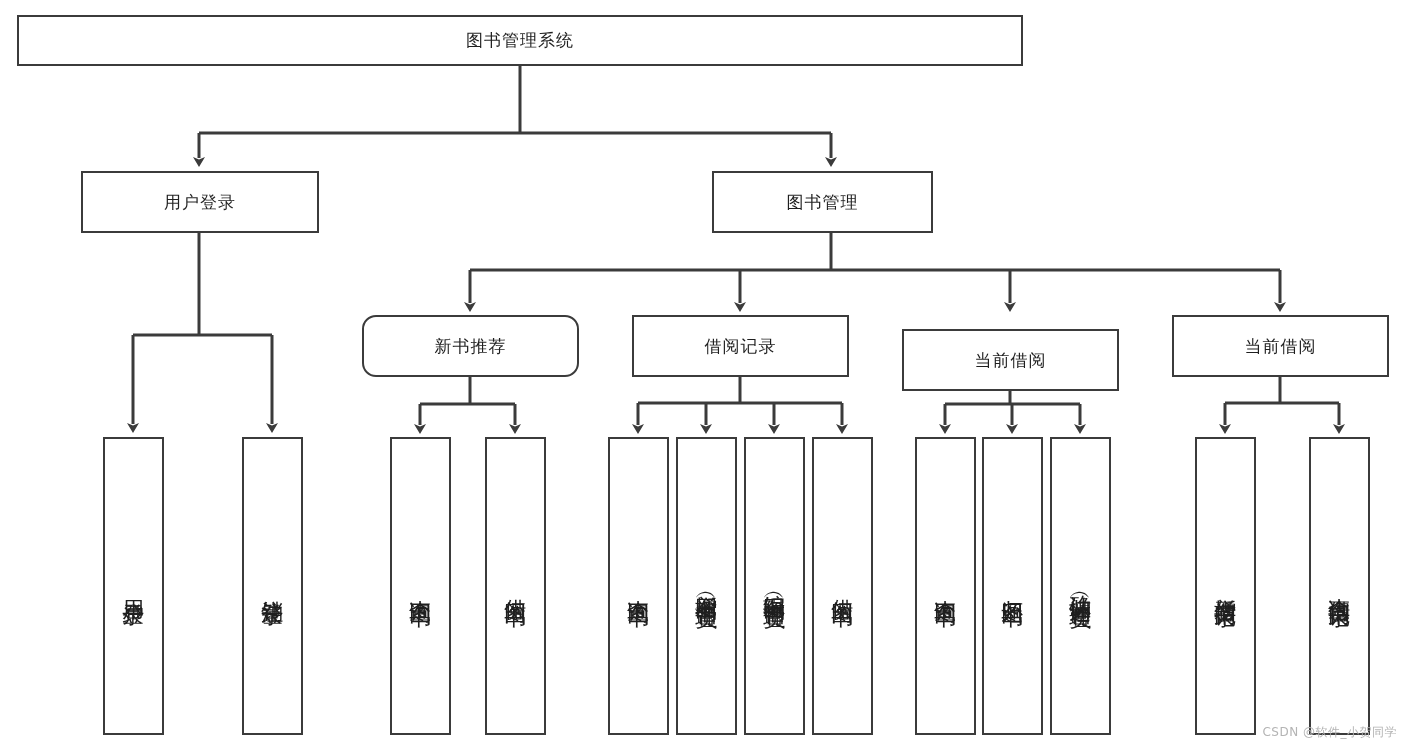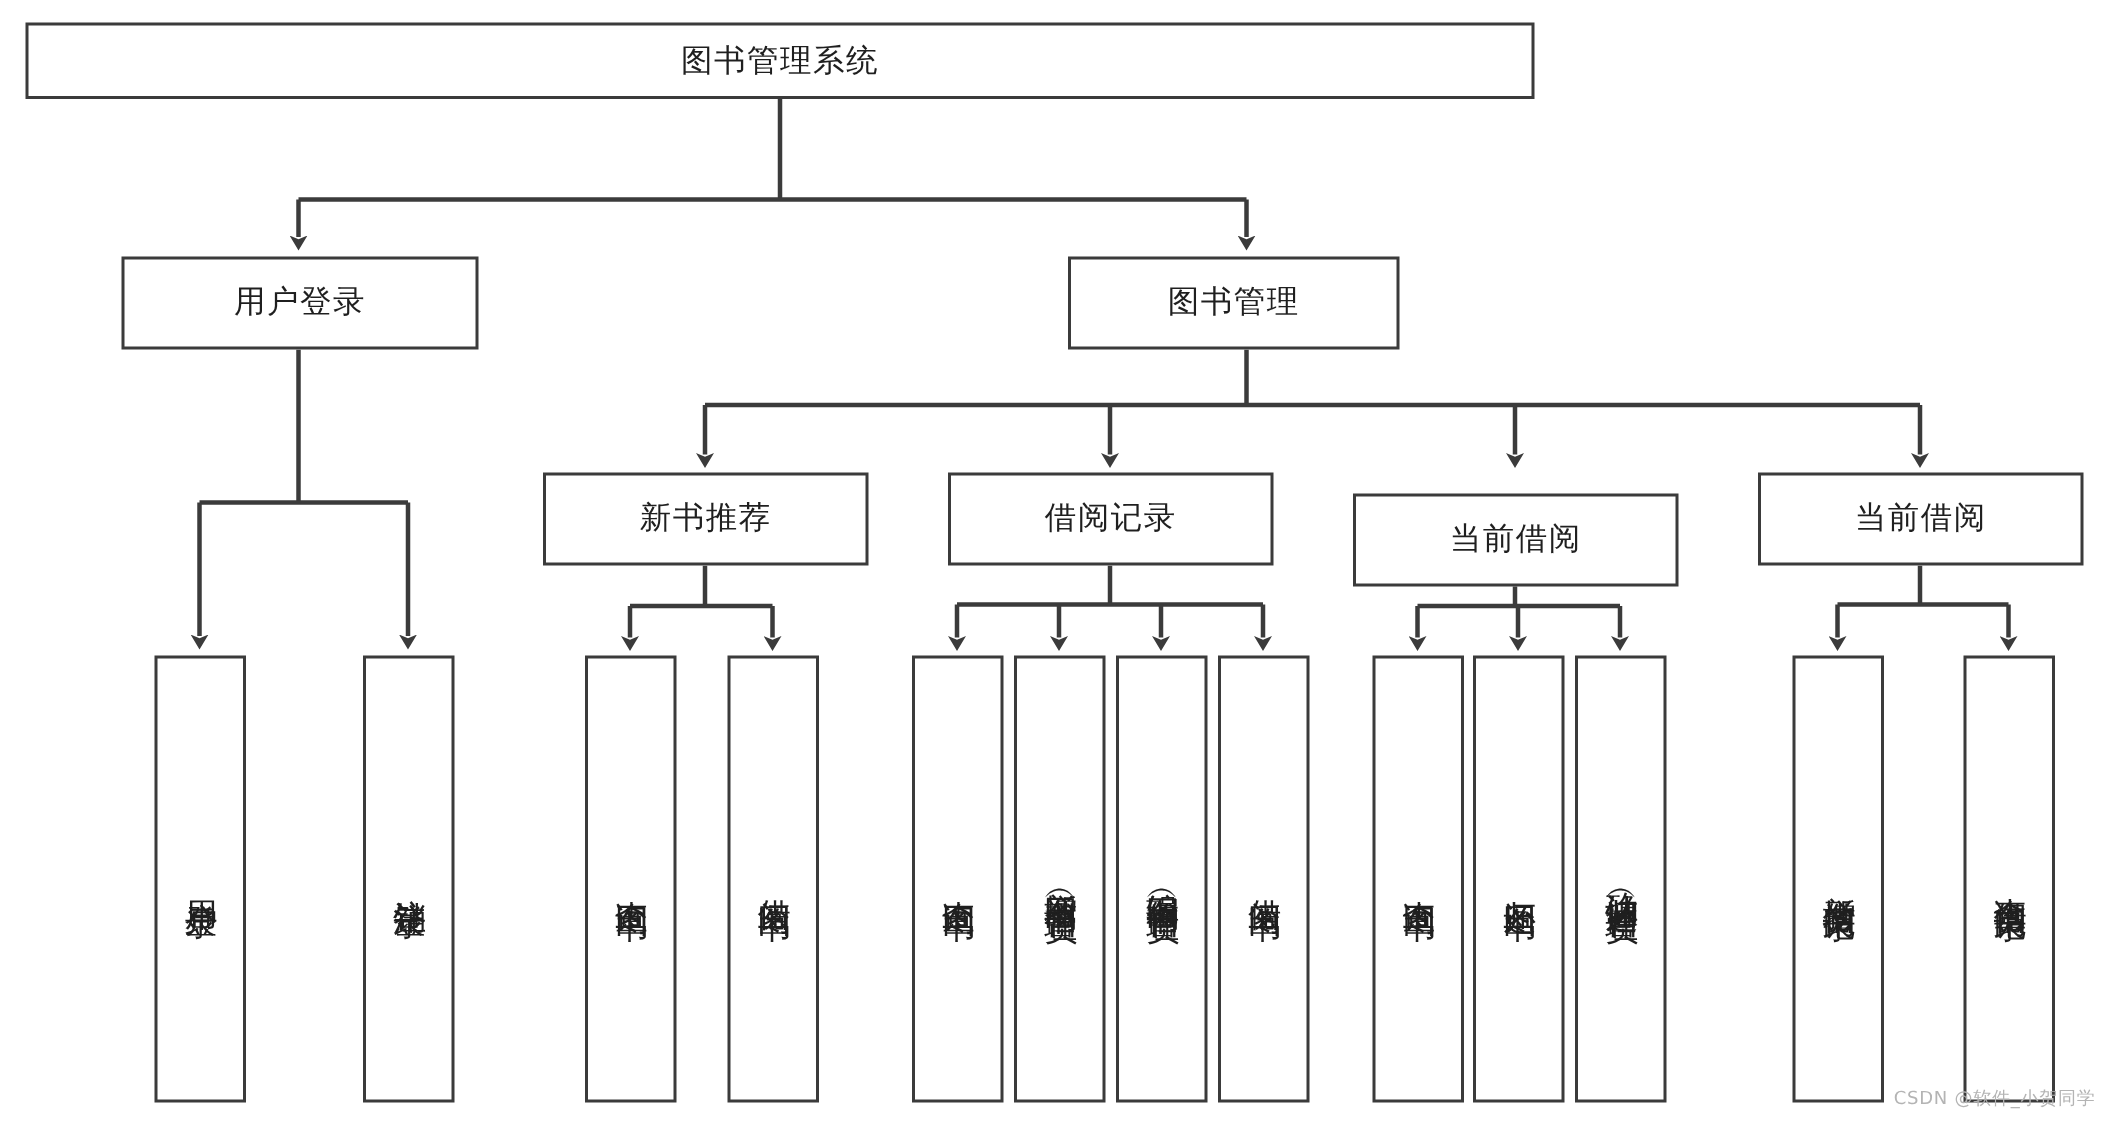--- a/index.html
+++ b/index.html
@@ -27,21 +27,21 @@
     box-sizing:border-box;
     background:#ffffff;
     border:2.5px solid #3b3b3b;
     display:flex;
     align-items:center;
     justify-content:center;
     text-align:center;
     color:#1f1f1f;
   }
   .node.h{
-    font-size:21px;
+    font-size:17px;
     line-height:1.1;
     letter-spacing:1px;
   }
   .node.v{
     font-size:22px;
     letter-spacing:2px;
     line-height:1.15;
   }
   .node.v .vtext{
     writing-mode:vertical-rl;
@@ -118,21 +118,21 @@
     <span>图书管理系统</span>
   </div>
 
   <div class="node h" style="left:81px; top:171px; width:238px; height:62px;">
     <span>用户登录</span>
   </div>
   <div class="node h" style="left:712px; top:171px; width:221px; height:62px;">
     <span>图书管理</span>
   </div>
 
-  <div class="node h" style="left:362px; top:315px; width:217px; height:62px;">
+  <div class="node h" style="left:362px; top:315px; width:217px; height:62px;border-radius:14px;">
     <span>新书推荐</span>
   </div>
   <div class="node h" style="left:632px; top:315px; width:217px; height:62px;">
     <span>借阅记录</span>
   </div>
   <div class="node h" style="left:902px; top:329px; width:217px; height:62px;">
     <span>当前借阅</span>
   </div>
   <div class="node h" style="left:1172px; top:315px; width:217px; height:62px;">
     <span>当前借阅</span>

